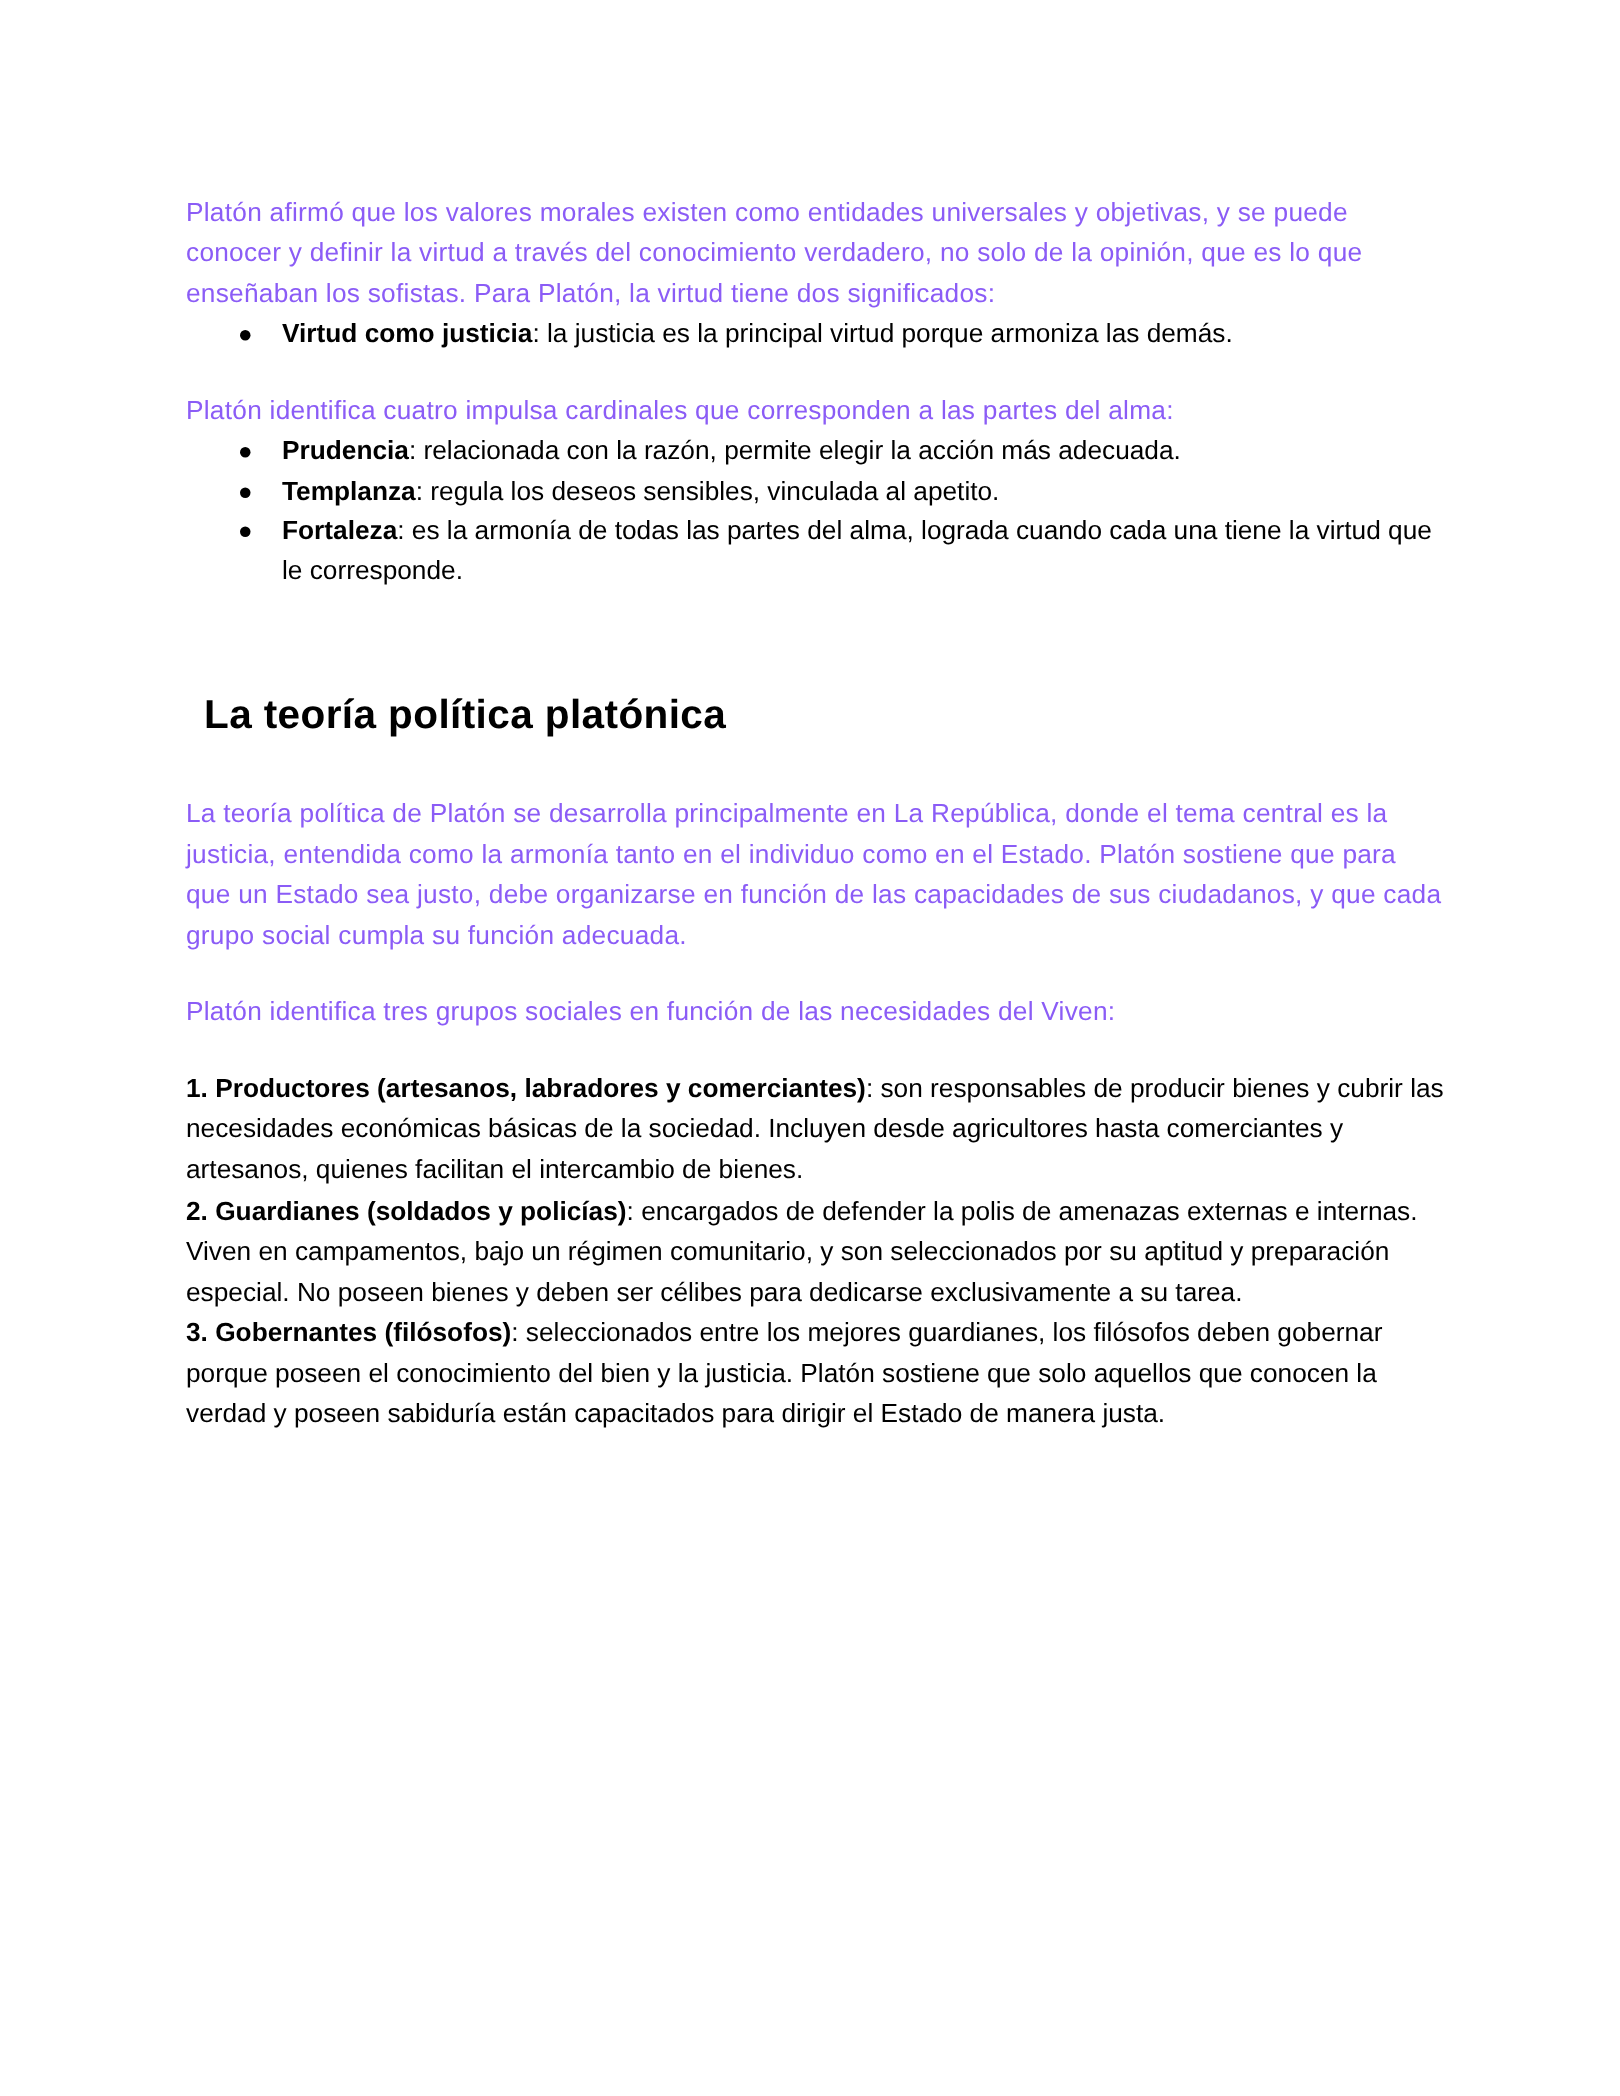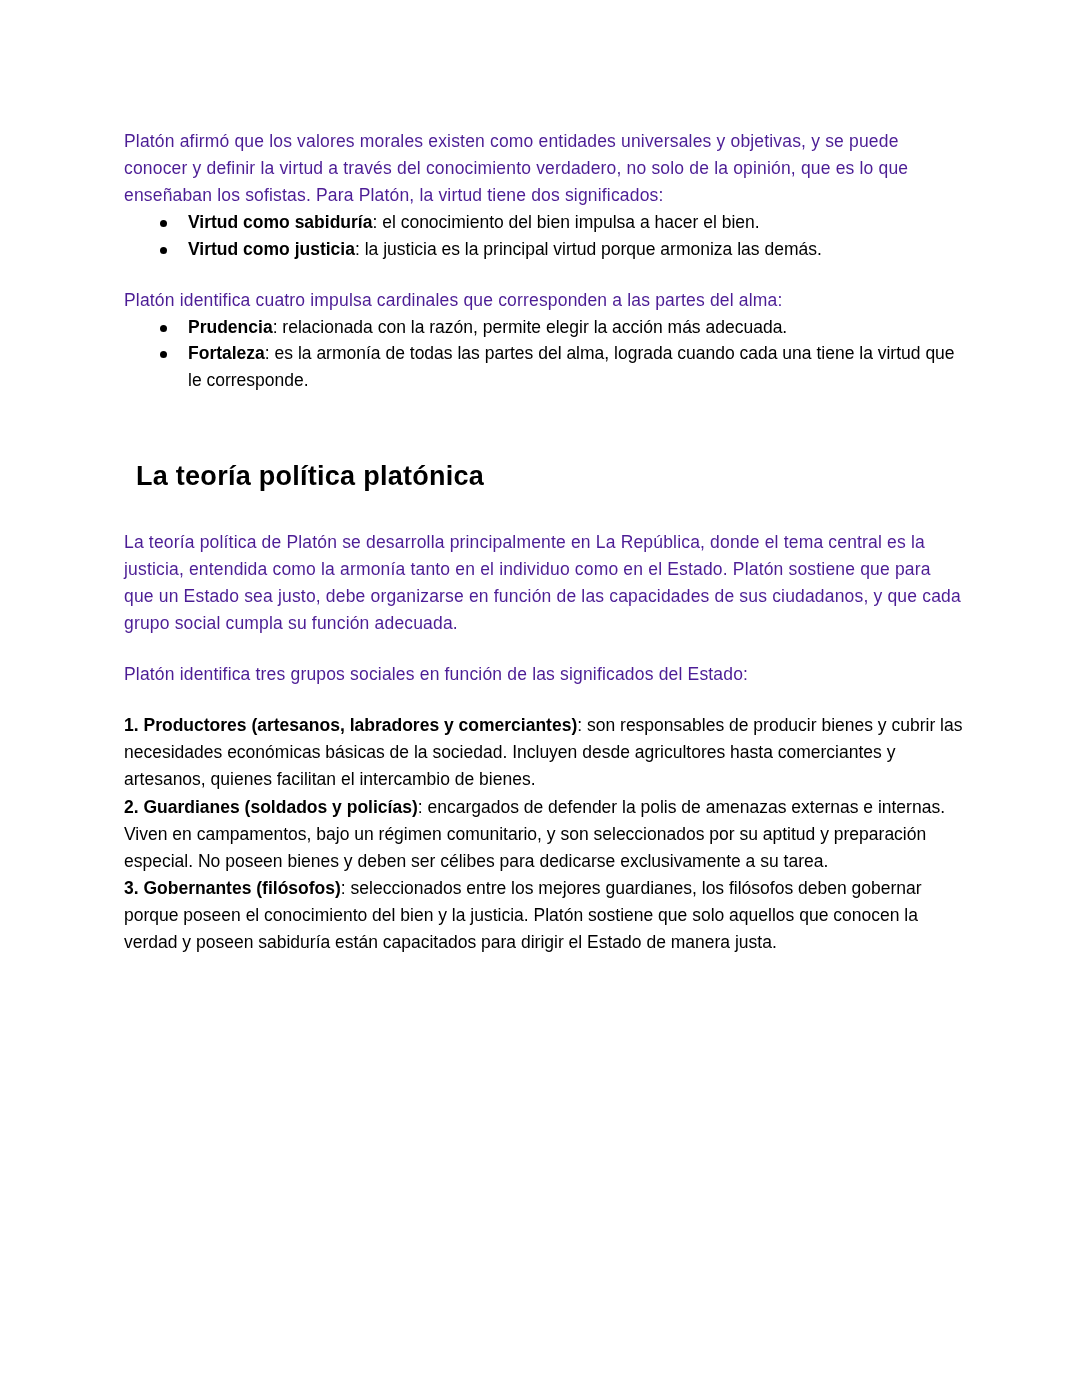--- a/index.html
+++ b/index.html
@@ -17,21 +17,21 @@
     box-sizing: border-box;
     padding: 128px 120px 0 124px;
   }
   .doc {
     width: 840px;
   }
   p.body-text {
     font-size: 17.5px;
     line-height: 1.55;
     margin: 0;
-    color: #4c1d95;
+    color: #8b5cf6;
     letter-spacing: 0.01em;
   }
   .para-gap {
     height: 24px;
   }
   ul.bullets {
     margin: 0;
     padding-left: 0;
     list-style: none;
   }
@@ -77,55 +77,55 @@
 <body>
 
 <div class="page">
   <div class="doc">
 
     <p class="body-text">Platón afirmó que los valores morales existen como entidades universales y objetivas, y se puede conocer y definir la virtud a través del conocimiento verdadero, no solo de la opinión, que es lo que enseñaban los sofistas. Para Platón, la virtud tiene dos significados:</p>
 
     <ul class="bullets">
       <li>
         <span class="dot"></span>
-        <span class="b">Virtud como sabiduría</span><span>: el conocimiento del bien impulsa a hacer el bien.</span>
-      </li>
-      <li>
-        <span class="dot"></span>
         <span class="b">Virtud como justicia</span><span>: la justicia es la principal virtud porque armoniza las demás.</span>
       </li>
     </ul>
 
     <div class="para-gap"></div>
 
     <p class="body-text">Platón identifica cuatro impulsa cardinales que corresponden a las partes del alma:</p>
 
     <ul class="bullets">
       <li>
         <span class="dot"></span>
         <span class="b">Prudencia</span><span>: relacionada con la razón, permite elegir la acción más adecuada.</span>
+      </li>
+      <li>
+        <span class="dot"></span>
+        <span class="b">Templanza</span><span>: regula los deseos sensibles, vinculada al apetito.</span>
       </li>
       <li>
         <span class="dot"></span>
         <span class="b">Fortaleza</span><span>: es la armonía de todas las partes del alma, lograda cuando cada una tiene la virtud que le corresponde.</span>
       </li>
     </ul>
 
     <div class="para-gap"></div>
 
 
     <div class="title-gap-top"></div>
     <h2 class="section-title">La teoría política platónica</h2>
     <div class="title-gap-bottom"></div>
 
     <p class="body-text">La teoría política de Platón se desarrolla principalmente en La República, donde el tema central es la justicia, entendida como la armonía tanto en el individuo como en el Estado. Platón sostiene que para que un Estado sea justo, debe organizarse en función de las capacidades de sus ciudadanos, y que cada grupo social cumpla su función adecuada.</p>
 
     <div class="para-gap"></div>
 
-    <p class="body-text">Platón identifica tres grupos sociales en función de las significados del Estado:</p>
+    <p class="body-text">Platón identifica tres grupos sociales en función de las necesidades del Viven:</p>
 
     <div class="para-gap"></div>
 
     <div class="numbered">
       <p><span class="b">1. </span><span class="b">Productores (artesanos, labradores y comerciantes)</span><span>: son responsables de producir bienes y cubrir las necesidades económicas básicas de la sociedad. Incluyen desde agricultores hasta comerciantes y artesanos, quienes facilitan el intercambio de bienes.</span></p>
       <p><span class="b">2. </span><span class="b">Guardianes (soldados y policías)</span><span>: encargados de defender la polis de amenazas externas e internas. Viven en campamentos, bajo un régimen comunitario, y son seleccionados por su aptitud y preparación especial. No poseen bienes y deben ser célibes para dedicarse exclusivamente a su tarea.</span></p>
       <p><span class="b">3. </span><span class="b">Gobernantes (filósofos)</span><span>: seleccionados entre los mejores guardianes, los filósofos deben gobernar porque poseen el conocimiento del bien y la justicia. Platón sostiene que solo aquellos que conocen la verdad y poseen sabiduría están capacitados para dirigir el Estado de manera justa.</span></p>
     </div>
 
     <div class="para-gap"></div>

